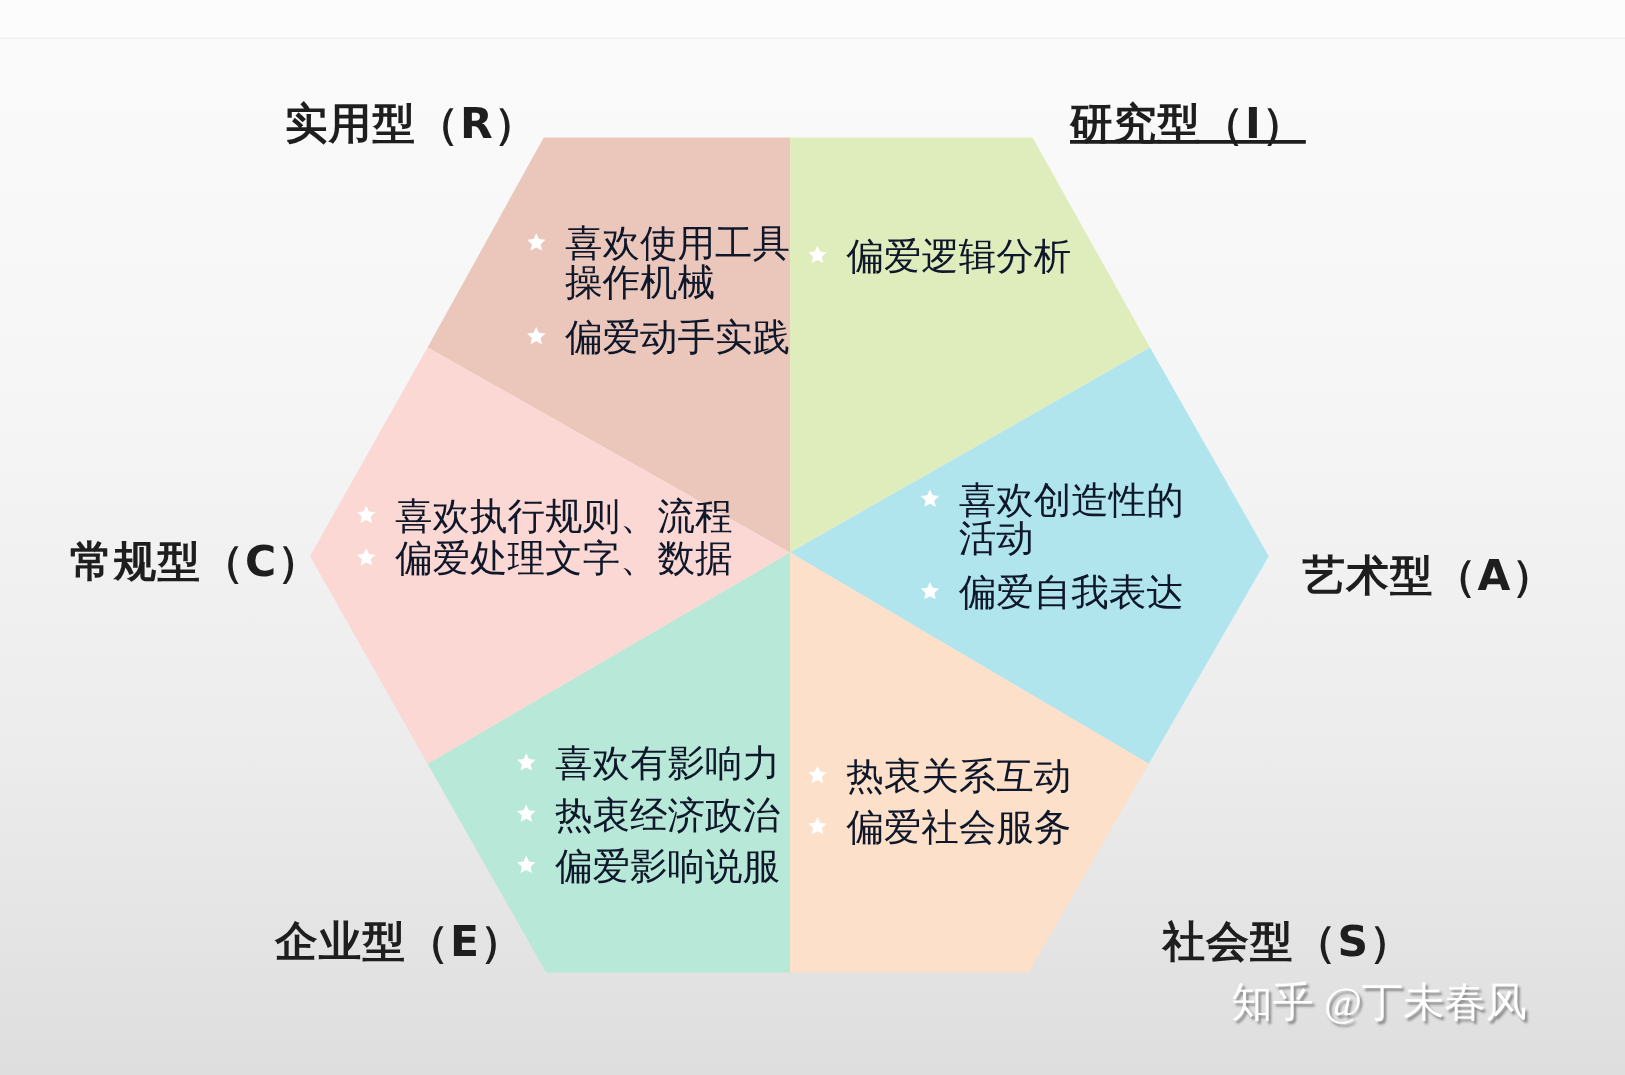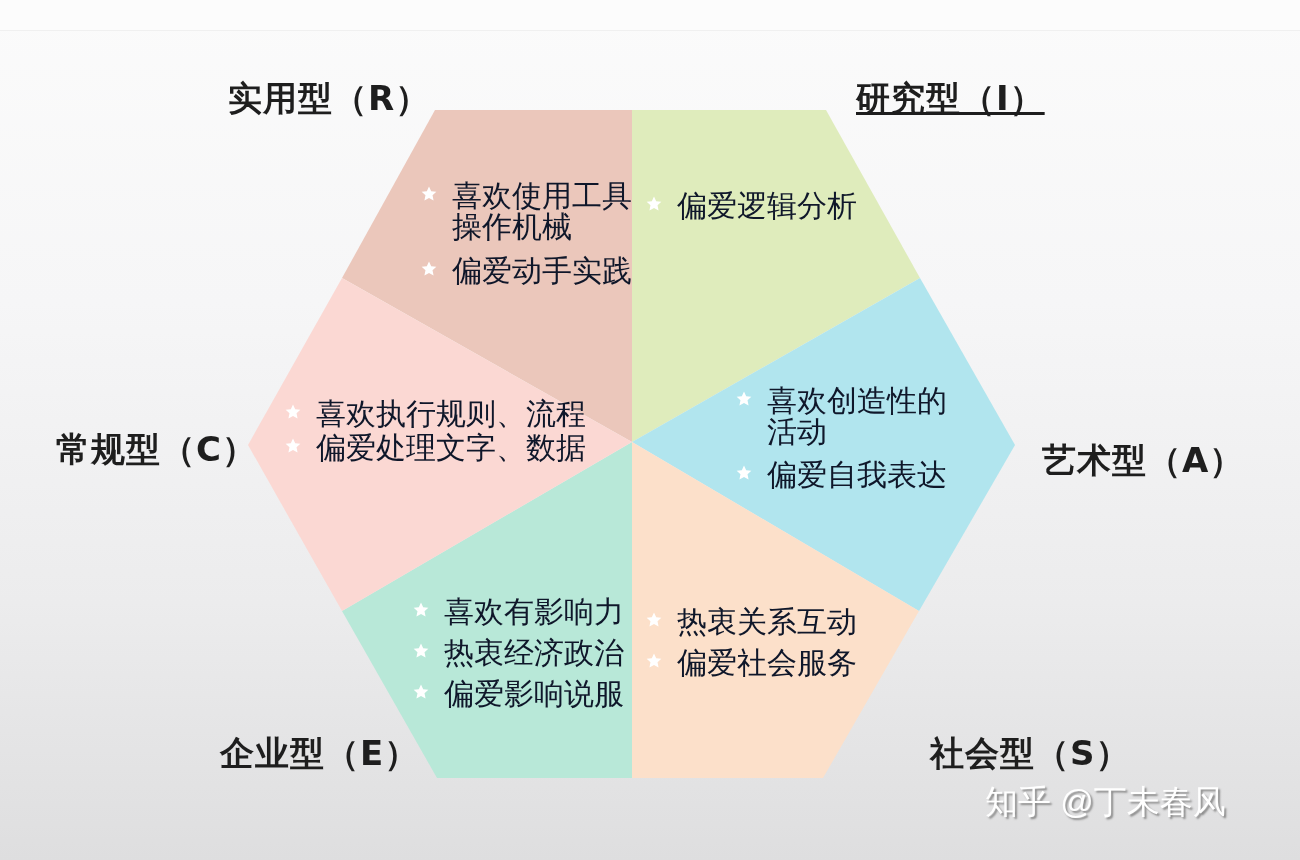--- a/index.html
+++ b/index.html
@@ -21,21 +21,21 @@
   .item {
     position: relative; font-size: 30px; line-height: 31px; color: #0f172a;
     padding-left: 32px; white-space: nowrap;
   }
   .item .star {
     position: absolute; left: 0; top: 5px; width: 20px; height: 20px;
   }
   .item .star svg { display: block; }
   .watermark {
     position: absolute; left: 985px; top: 780px; font-size: 33px; color: #ffffff;
-    text-shadow: 2px 2px 2px #8a8a8a; white-space: nowrap; font-family: Liberation Sans, sans-serif;
+    text-shadow: 2px 2px 2px #8a8a8a; white-space: nowrap; font-family: Liberation Serif, serif;
   }
 </style>
 </head>
 <body>
 
 <div class="topstrip"></div>
 
 <svg class="hex" width="1300" height="860">
 
   <polygon points="632,442 632,110 435,110 342,278" fill="#ebc7bb"></polygon>

